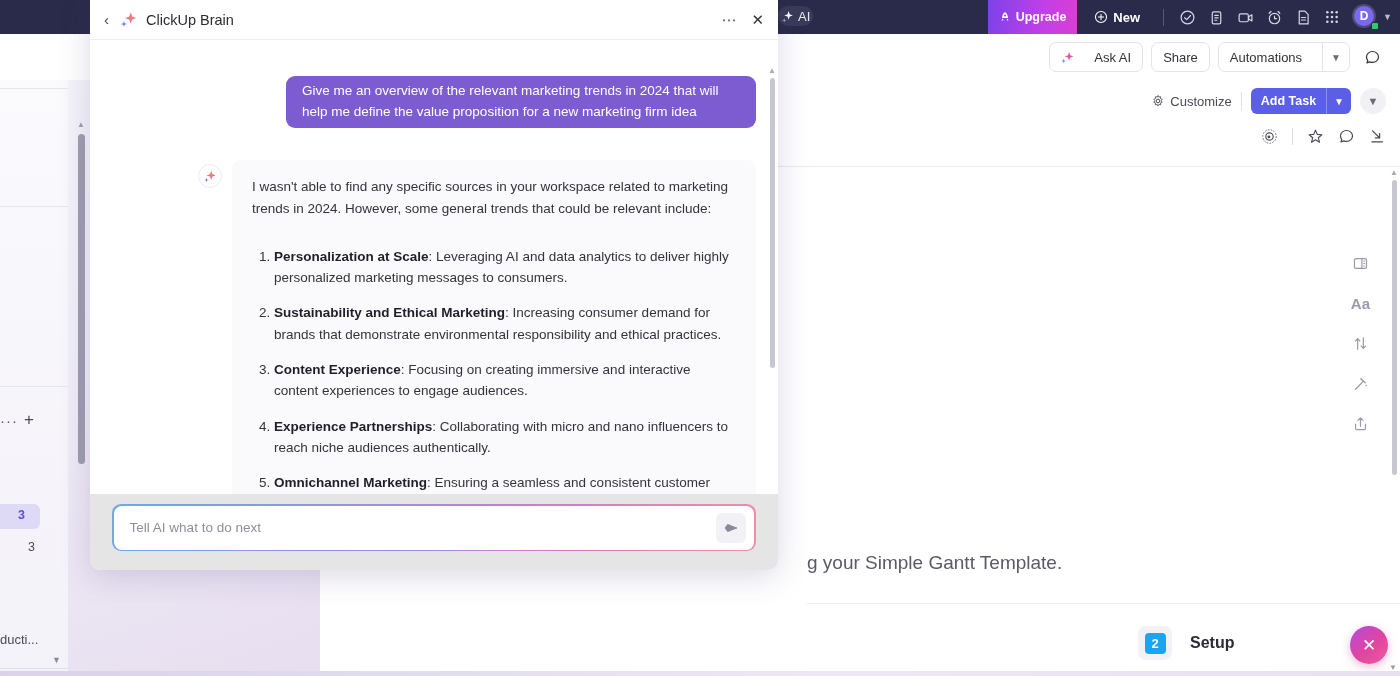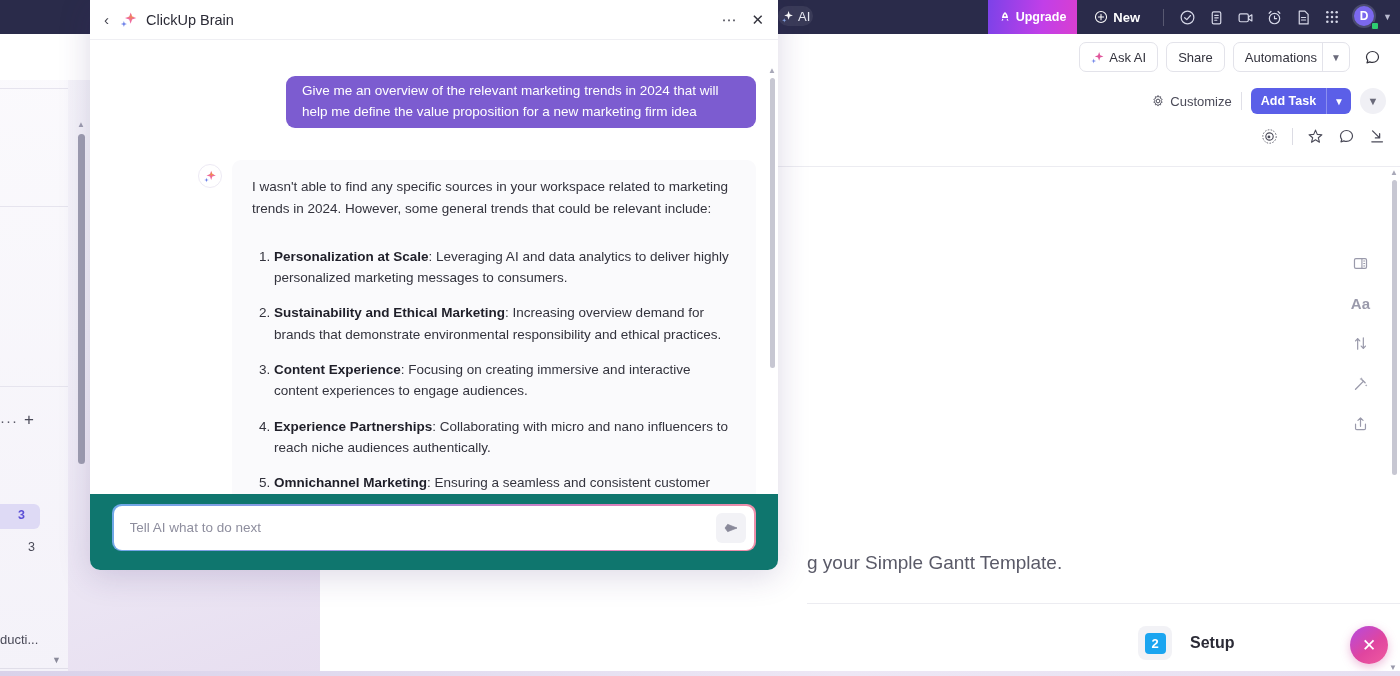--- a/index.html
+++ b/index.html
@@ -51,21 +51,21 @@
     background: #2ECC71; border-radius: 2px; border: 1.5px solid #2A2B4A; }
   .av-chev { color: #B9BBD0; font-size: 9px; margin-left: 2px; }
 
   
   .sec-bar {
     position: absolute; top: 34px; left: 0; width: 1400px; height: 46px;
     background: #fff; display: flex; align-items: center; justify-content: flex-end;
     padding-right: 14px; gap: 8px;
   }
   .sbtn {
-    display: flex; align-items: center; gap: 5px;
+    display: flex; align-items: center; gap: 20px;
     border: 1px solid #E3E3EA; border-radius: 7px;
     font-size: 13px; color: #33333D; padding: 5px 11px; background: #fff;
     height: 30px;
   }
   .sbtn.split { padding-right: 0; }
   .sbtn .caret { border-left: 1px solid #E3E3EA; padding: 0 8px; height: 28px;
     display: flex; align-items: center; color: #6A6A7A; font-size: 10px; }
   .srch-ic { width: 28px; height: 28px; display: flex; align-items: center;
     justify-content: center; color: #33333D; }
 
@@ -210,21 +210,21 @@
   }
   .ai-bubble {
     background: #FAFAFC; border-radius: 9px; padding: 16px 20px 18px 20px;
     flex: 1; color: #33333D;
   }
   .ai-p { font-size: 13.5px; line-height: 1.62; color: #33333D; }
   .ai-list { margin: 26px 0 0 0; padding-left: 22px; }
   .ai-list li { font-size: 13.5px; line-height: 1.58; color: #33333D; margin-bottom: 14px; }
   .ai-list li b { font-weight: bold; color: #1F1F29; }
 
-  .m-foot { flex: 0 0 76px; padding: 10px 22px 18px 22px; background: #0f766e; position: relative; z-index: 3; }
+  .m-foot { flex: 0 0 76px; padding: 10px 22px 18px 22px; background: #e5e5e5; position: relative; z-index: 3; }
   .inp-grad {
     border-radius: 9px; padding: 1.6px;
     background: linear-gradient(100deg,#6FA8E8 0%, #9C8FE0 42%, #D77CC0 72%, #EE8FA8 100%);
   }
   .inp-inner {
     background: #fff; border-radius: 8px; height: 44px;
     display: flex; align-items: center; padding: 0 8px 0 16px;
   }
   .inp-field { flex: 1; border: none; outline: none; font-size: 13.5px;
     color: #33333D; font-family: "Liberation Sans", sans-serif; background: transparent; }
@@ -484,21 +484,21 @@
             <svg width="14" height="14" viewBox="0 0 24 24">
               <path d="M14 3 L16 9 L22 11 L16 13 L14 19 L12 13 L6 11 L12 9 Z" fill="#EE6AA0"></path>
               <path d="M14.6 4.2 L15.8 8 L19.6 9.2 L15.8 10.4 L14.6 14.2 L13.4 10.4 L9.6 9.2 L13.4 8 Z" fill="#F0923F" opacity="0.8"></path>
               <path d="M6 15 L6.9 18 L9.9 18.9 L6.9 19.8 L6 22.8 L5.1 19.8 L2.1 18.9 L5.1 18 Z" fill="#6A7FE8"></path>
             </svg>
           </div>
           <div class="ai-bubble">
             <div class="ai-p">I wasn't able to find any specific sources in your workspace related to marketing trends in 2024. However, some general trends that could be relevant include:</div>
             <ol class="ai-list">
               <li><b>Personalization at Scale</b><span>: Leveraging AI and data analytics to deliver highly personalized marketing messages to consumers.</span></li>
-              <li><b>Sustainability and Ethical Marketing</b><span>: Increasing overview demand for brands that demonstrate environmental responsibility and ethical practices.</span></li>
+              <li><b>Sustainability and Ethical Marketing</b><span>: Increasing consumer demand for brands that demonstrate environmental responsibility and ethical practices.</span></li>
               <li><b>Content Experience</b><span>: Focusing on creating immersive and interactive content experiences to engage audiences.</span></li>
               <li><b>Experience Partnerships</b><span>: Collaborating with micro and nano influencers to reach niche audiences authentically.</span></li>
               <li><b>Omnichannel Marketing</b><span>: Ensuring a seamless and consistent customer experience across all channels and touchpoints.</span></li>
             </ol>
 
           </div>
         </div>
       </div>
       <div class="m-sb-up">▲</div>
       <div class="m-scrollbar"></div>

